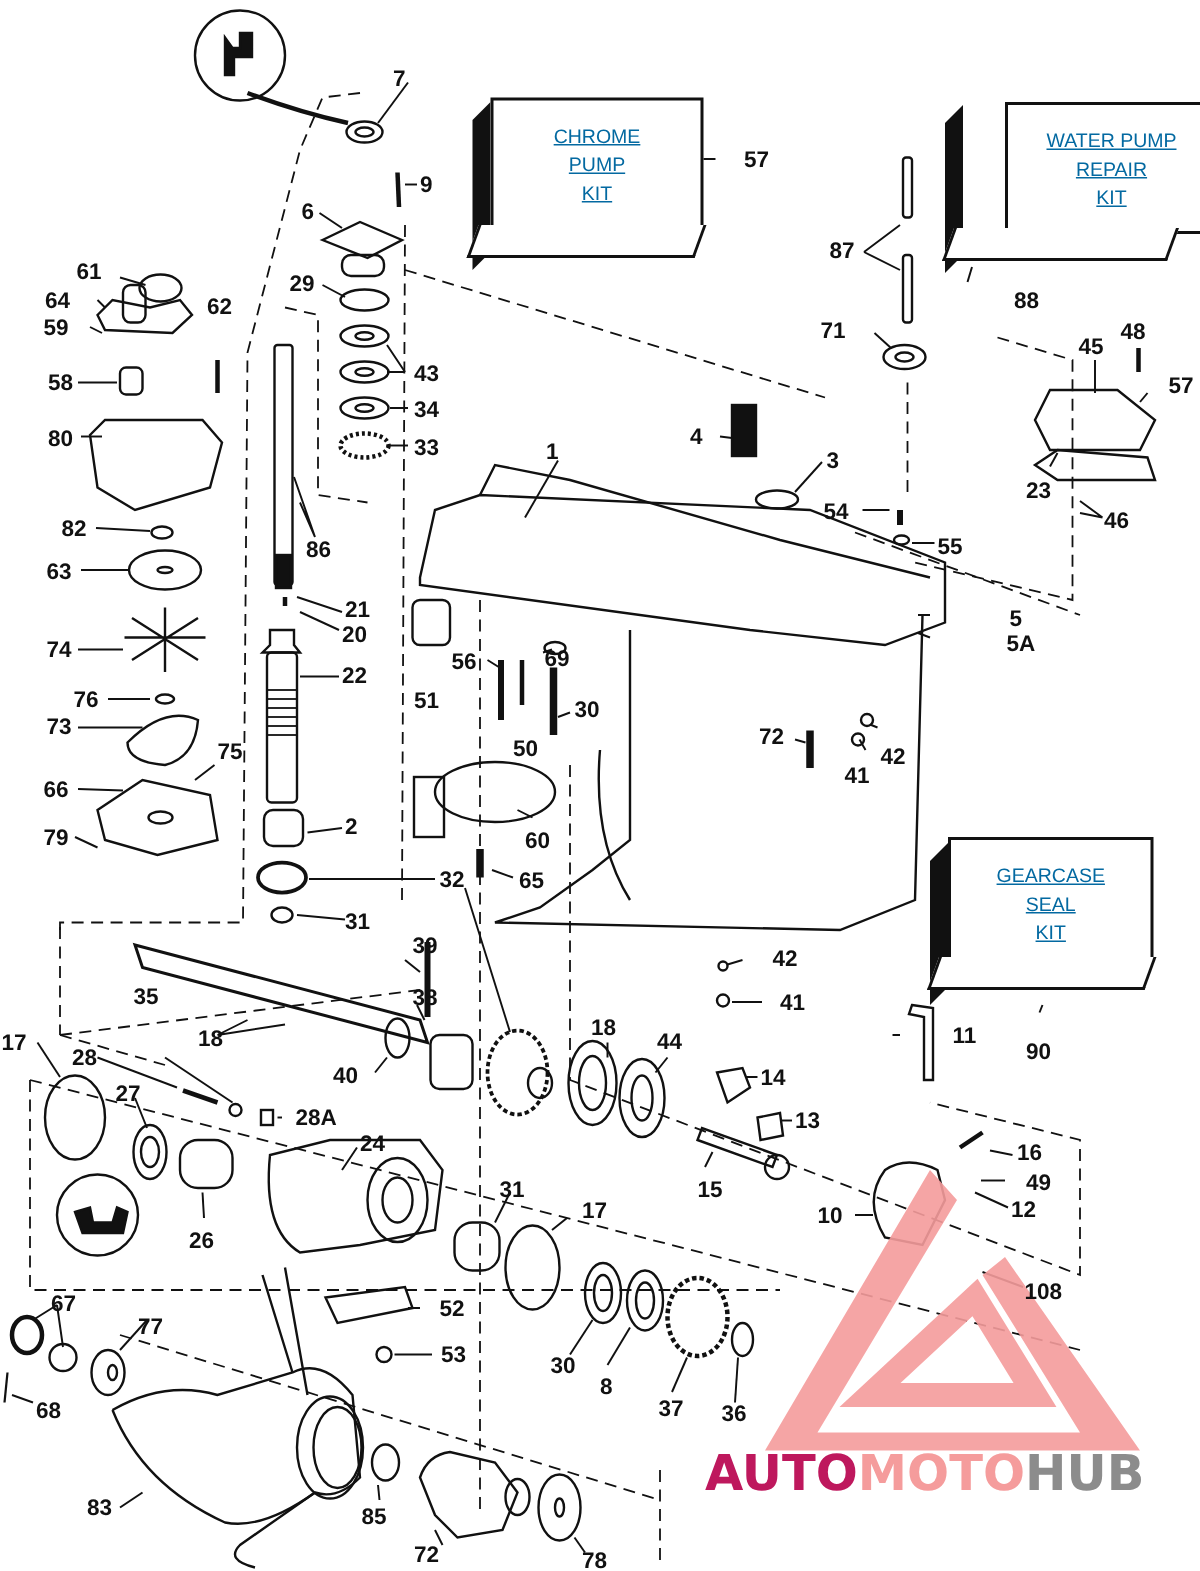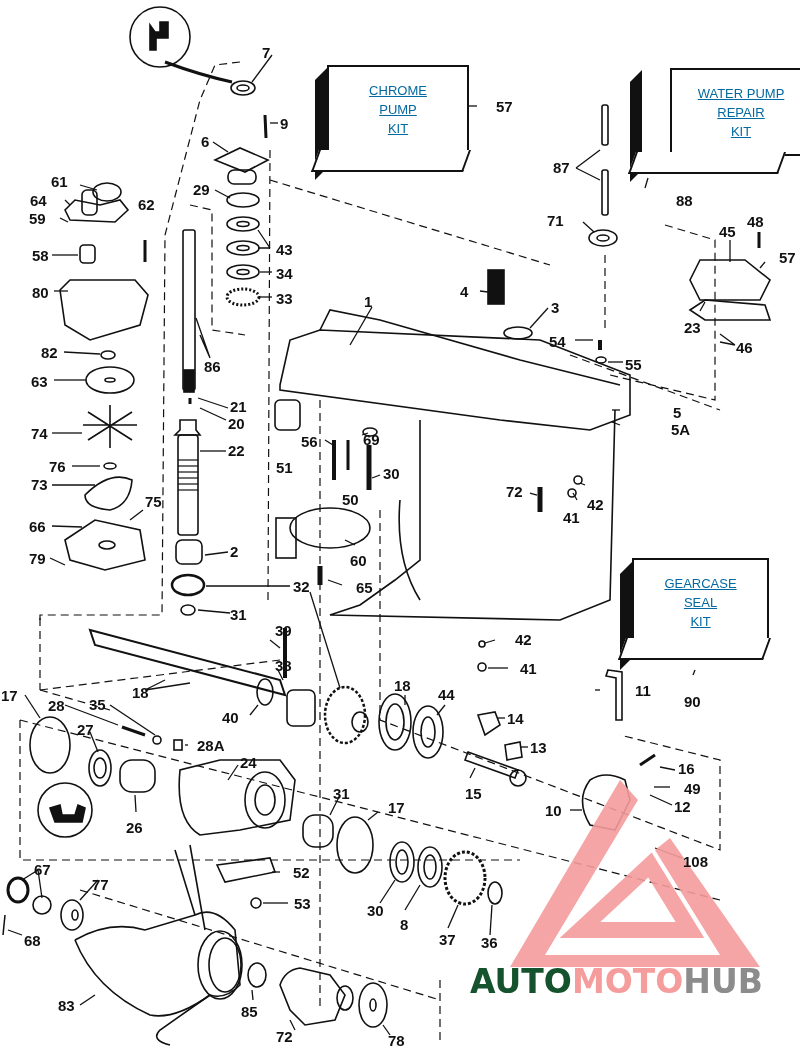--- a/index.html
+++ b/index.html
@@ -8,21 +8,21 @@
   #diagram { position: absolute; left: 0; top: 0; width: 800px; height: 1047px; }
   .lbl { position: absolute; font-family: "Liberation Sans", sans-serif; font-weight: bold;
          font-size: 15px; color: #111; line-height: 1; white-space: nowrap; }
   .kit { position: absolute; background: #fff; border: 2px solid #111; }
   .kit-shadow { position: absolute; background: #111; }
   .kit-text { position: absolute; left: 0; right: 0; top: 14px; text-align: center;
               font-family: "Liberation Sans", sans-serif; font-size: 13px; color: #0369a1; line-height: 19px; text-decoration: underline; }
   .kit-text div { white-space: nowrap; }
   #watermark { position: absolute; left: 470px; top: 965px; font-family: "DejaVu Sans", sans-serif;
                font-weight: bold; font-size: 33px; letter-spacing: 0px; line-height: 1; }
-  #wm-a { color: #14532d; } #wm-b { color: #f59c9c; } #wm-c { color: #8c8c8c; }
+  #wm-a { color: #be185d; } #wm-b { color: #f59c9c; } #wm-c { color: #8c8c8c; }
 </style>
 </head>
 <body>
 
 <svg id="diagram" viewBox="0 0 800 1047" xmlns="http://www.w3.org/2000/svg">
   <g fill="none" stroke="#111" stroke-width="1.6">
 
     <g stroke-dasharray="8 5" stroke-width="1.2">
       <polyline points="240,62 215,65 200,100 165,235 162,615 40,615 40,620"></polyline>
       <line x1="270" y1="150" x2="268" y2="600"></line>
@@ -405,36 +405,36 @@
   <span class="lbl" style="left:671px;top:422px">5A</span>
   <span class="lbl" style="left:276px;top:460px">51</span>
   <span class="lbl" style="left:301px;top:434px">56</span>
   <span class="lbl" style="left:363px;top:432px">69</span>
   <span class="lbl" style="left:383px;top:466px">30</span>
   <span class="lbl" style="left:342px;top:492px">50</span>
   <span class="lbl" style="left:506px;top:484px">72</span>
   <span class="lbl" style="left:563px;top:510px">41</span>
   <span class="lbl" style="left:587px;top:497px">42</span>
   <span class="lbl" style="left:350px;top:553px">60</span>
-  <span class="lbl" style="left:356px;top:580px">65</span>
+  <span class="lbl" style="left:346px;top:580px">65</span>
   <span class="lbl" style="left:515px;top:632px">42</span>
   <span class="lbl" style="left:520px;top:661px">41</span>
   <span class="lbl" style="left:275px;top:623px">39</span>
   <span class="lbl" style="left:275px;top:658px">38</span>
   <span class="lbl" style="left:132px;top:685px">18</span>
   <span class="lbl" style="left:222px;top:710px">40</span>
   <span class="lbl" style="left:394px;top:678px">18</span>
   <span class="lbl" style="left:438px;top:687px">44</span>
   <span class="lbl" style="left:507px;top:711px">14</span>
   <span class="lbl" style="left:530px;top:740px">13</span>
   <span class="lbl" style="left:635px;top:683px">11</span>
   <span class="lbl" style="left:684px;top:694px">90</span>
   <span class="lbl" style="left:1px;top:688px">17</span>
   <span class="lbl" style="left:48px;top:698px">28</span>
-  <span class="lbl" style="left:89px;top:697px">35</span>
+  <span class="lbl" style="left:89px;top:657px">35</span>
   <span class="lbl" style="left:197px;top:738px">28A</span>
   <span class="lbl" style="left:77px;top:722px">27</span>
   <span class="lbl" style="left:240px;top:755px">24</span>
   <span class="lbl" style="left:126px;top:820px">26</span>
   <span class="lbl" style="left:333px;top:786px">31</span>
   <span class="lbl" style="left:388px;top:800px">17</span>
   <span class="lbl" style="left:465px;top:786px">15</span>
   <span class="lbl" style="left:678px;top:761px">16</span>
   <span class="lbl" style="left:684px;top:781px">49</span>
   <span class="lbl" style="left:545px;top:803px">10</span>

